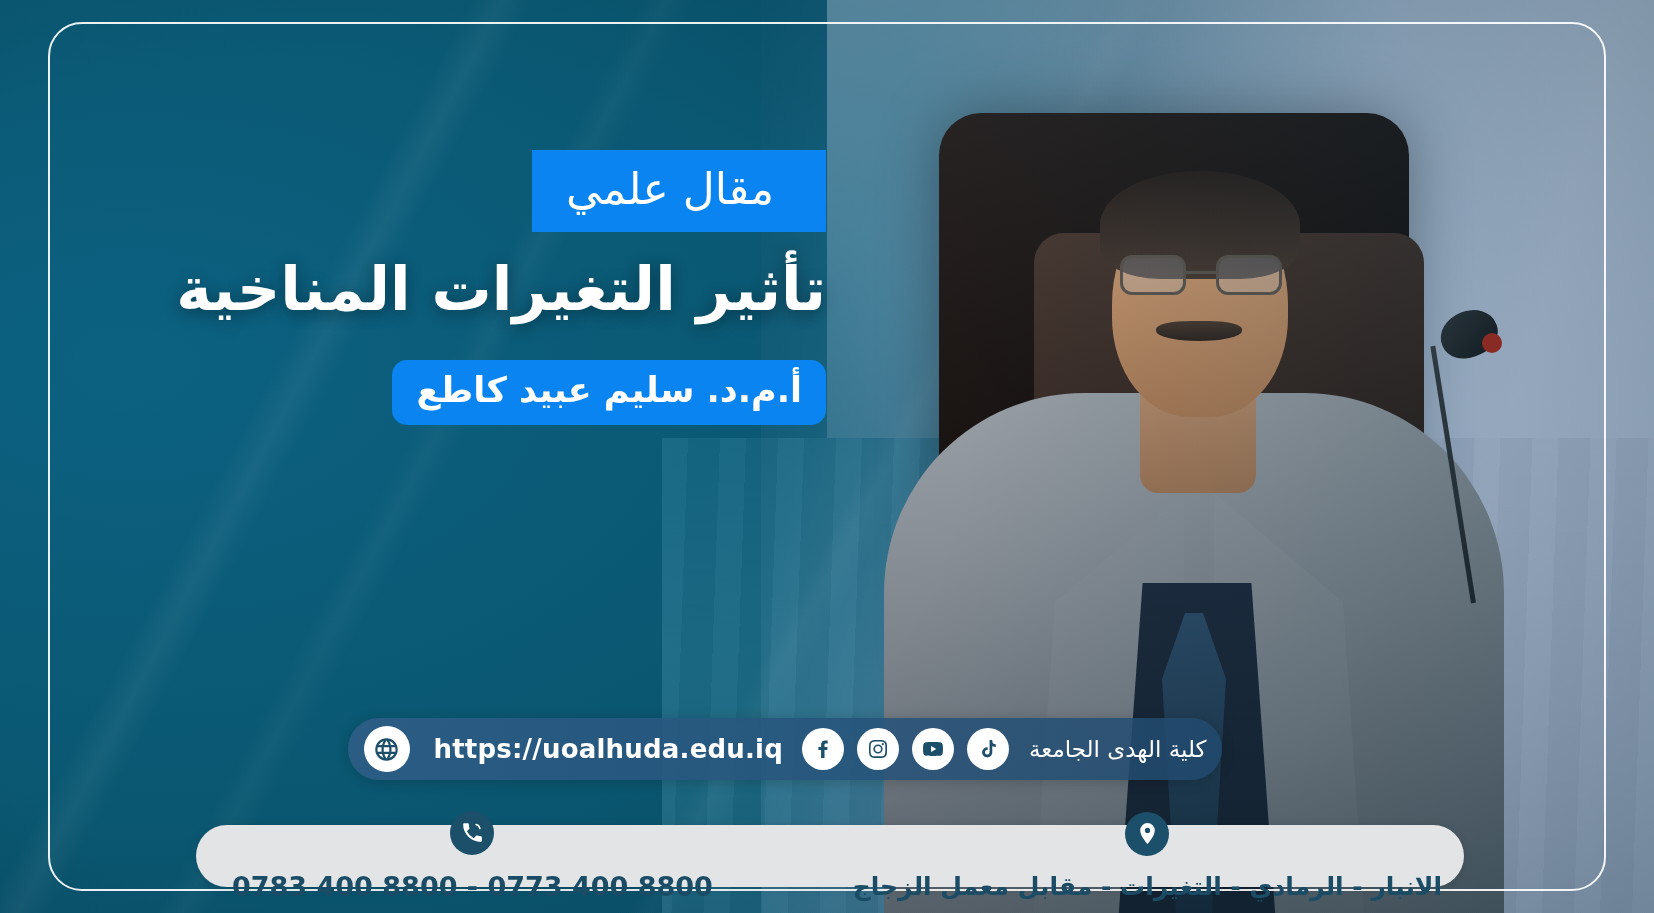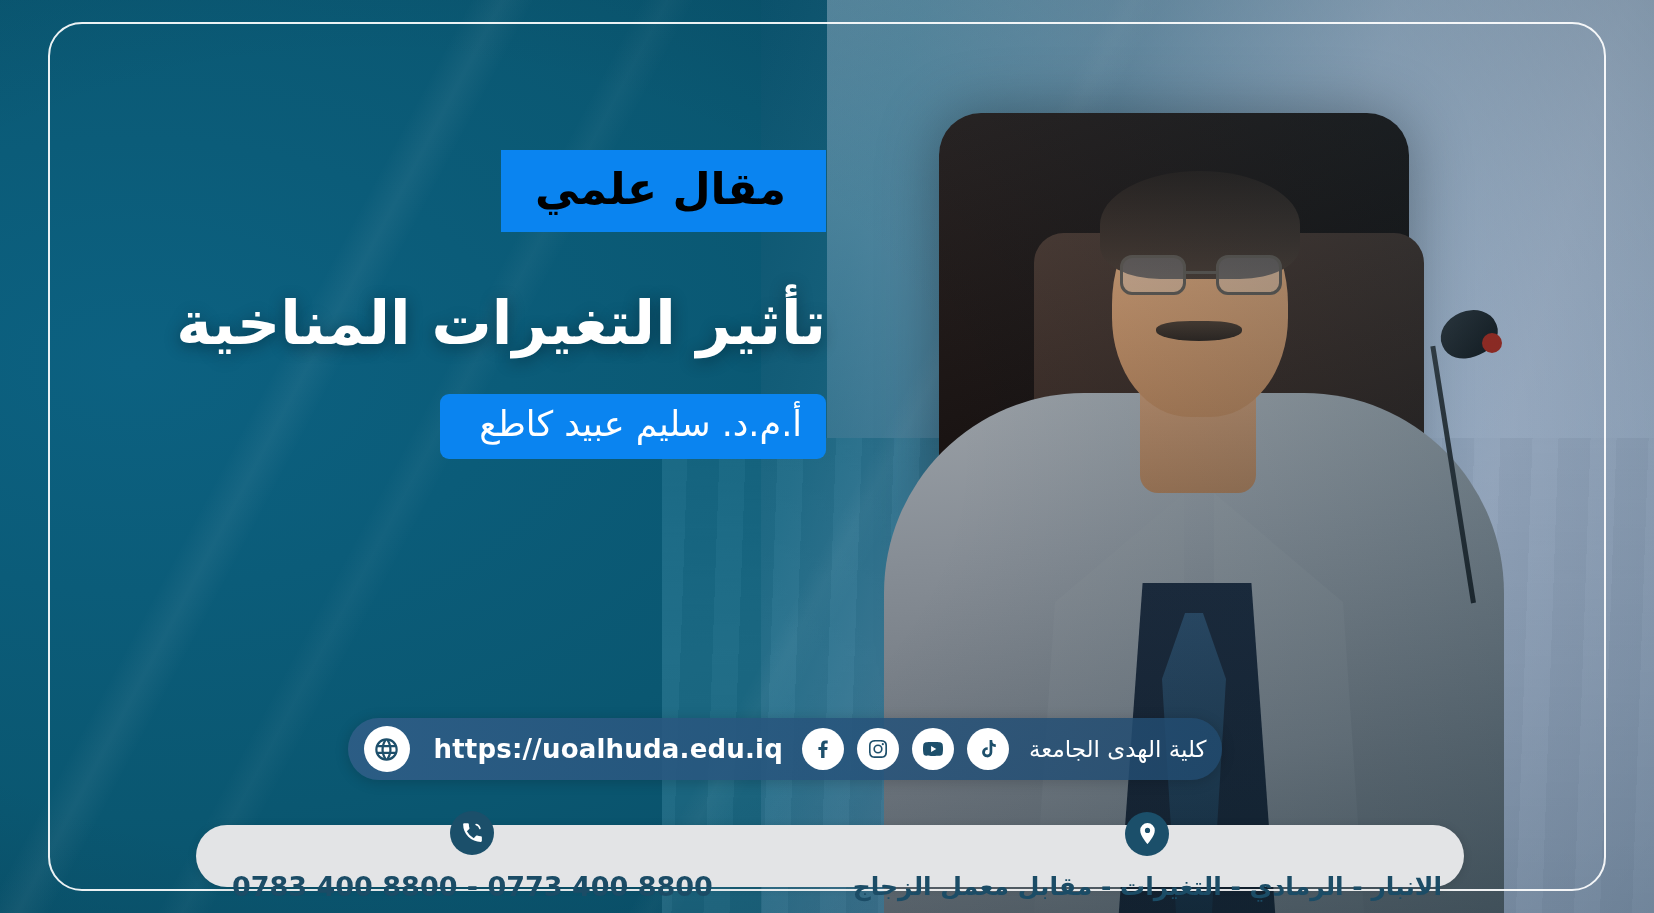--- a/index.html
+++ b/index.html
@@ -154,45 +154,45 @@
 
   
   .content {
     position:absolute; left:96px; top:150px; width:730px;
     text-align:right; direction:rtl;
   }
 
   .badge-kind {
     display:inline-block;
     background:#0a84f0;
-    color:#000000;
-    font-size:44px; font-weight:700;
+    color:#ffffff;
+    font-size:44px; font-weight:400;
     line-height:1;
-    padding:17px 40px 21px 34px;
+    padding:17px 52px 21px 34px;
     letter-spacing:0;
   }
 
   .title {
-    margin-top:52px;
+    margin-top:18px;
     color:#ffffff;
     font-size:60px; font-weight:700;
     line-height:1.30;
     text-shadow:0 3px 16px rgba(0,20,30,.45);
   }
   .title .ln { display:block; }
 
   .badge-name {
     display:inline-block;
     margin-top:32px;
     background:#0a84f0;
     color:#ffffff;
-    font-size:35px; font-weight:400;
+    font-size:35px; font-weight:700;
     line-height:1;
-    padding:13px 24px 17px 39px;
-    border-radius:9px;
+    padding:13px 24px 17px 24px;
+    border-radius:15px;
   }
 
   .subline {
     margin-top:16px;
     color:#eef4f8;
     font-size:24px; font-weight:700;
     line-height:1.55;
     text-shadow:0 2px 10px rgba(0,20,30,.5);
   }
   .subline .ln { display:block; }

